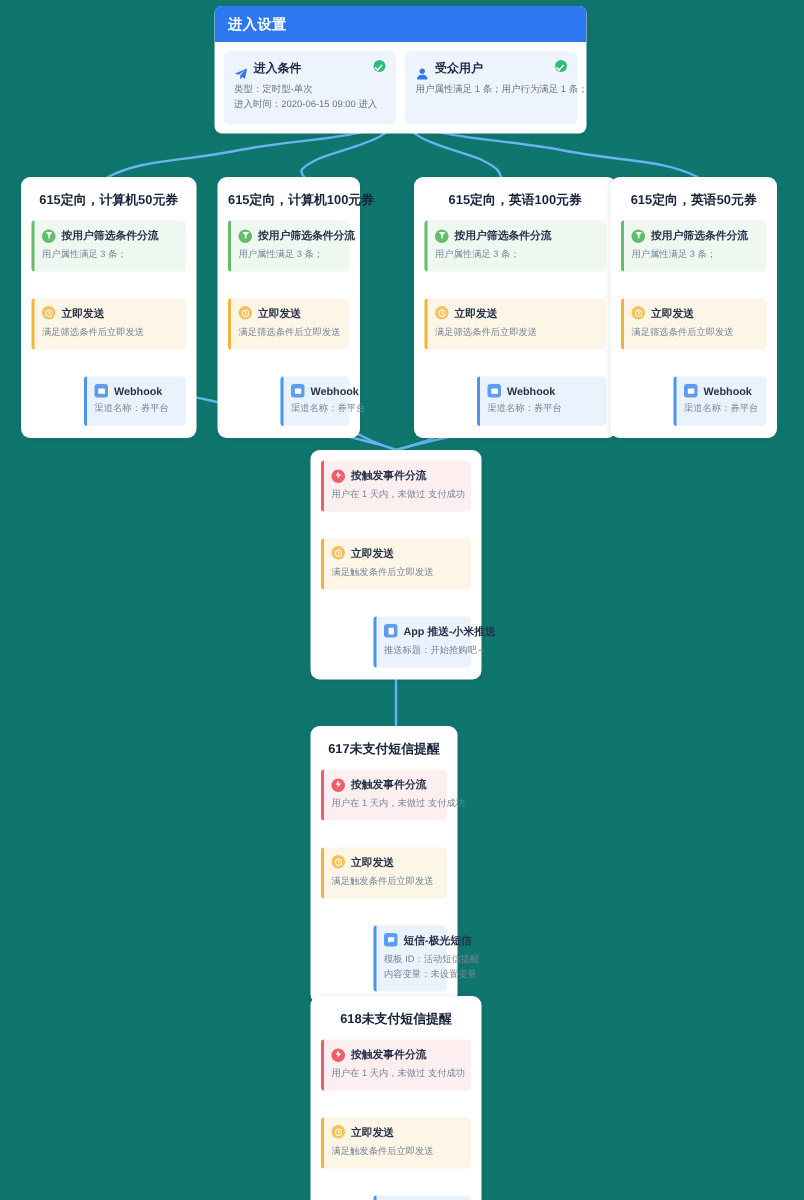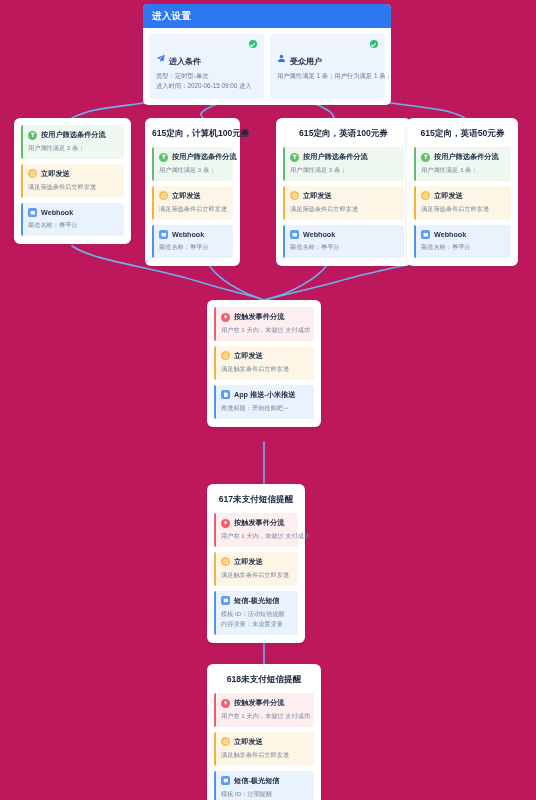--- a/index.html
+++ b/index.html
@@ -5,21 +5,21 @@
   * { box-sizing: border-box; margin: 0; padding: 0; }
   html, body {
     width: 536px; height: 800px;
     background: #eef0f3;
     font-family: "Liberation Sans", "DejaVu Sans", sans-serif;
     overflow: hidden;
   }
   #canvas {
     position: relative;
     width: 536px; height: 800px;
-    background: #be185d;
+    background: #0f766e;
   }
   #wires {
     position: absolute; inset: 0;
     width: 536px; height: 800px;
     pointer-events: none;
     z-index: 1;
   }
   .node { position: absolute; z-index: 2; }
 
   
@@ -52,21 +52,20 @@
     position: relative;
     min-width: 0;
   }
   .entry-title-row {
     display: flex; align-items: center; gap: 4px;
     margin-bottom: 4px;
   }
   .entry-title {
     font-size: 8px; font-weight: bold; color: #1d2940;
     white-space: nowrap;
-    margin-top: 16px;
   }
   .entry-line {
     font-size: 6.3px; color: #6a7689;
     line-height: 1.65;
     white-space: nowrap;
   }
   .check-dot {
     position: absolute; top: 6px; right: 7px;
     width: 8px; height: 8px; border-radius: 50%;
     background: #2bc07a;
@@ -99,24 +98,24 @@
     text-align: center;
     font-size: 8.6px;
     font-weight: bold;
     color: #16233b;
     padding: 3px 0 7px;
     white-space: nowrap;
   }
   .step {
     border-radius: 3px;
     padding: 5px 6px 6px 7px;
-    margin-bottom: 5px;
+    margin-bottom: 18px;
     position: relative;
   }
-  .step:last-child { margin-bottom: 0; }
+  .step:last-child { margin-bottom: 0; margin-left: 35px; }
   .step::before {
     content: "";
     position: absolute; left: 0; top: 0; bottom: 0;
     width: 2.4px;
     border-radius: 3px 0 0 3px;
   }
   .step-head {
     display: flex; align-items: center; gap: 4px;
     margin-bottom: 3px;
   }
@@ -209,20 +208,21 @@
           </span>
           <span class="entry-title">受众用户</span>
         </div>
         <div class="entry-line">用户属性满足 1 条；用户行为满足 1 条；</div>
       </div>
 
     </div>
   </div>
 
   <div class="node flow-card" id="branch-1">
+    <div class="flow-title">615定向，计算机50元券</div>
     <div class="step filter">
       <div class="step-head">
         <span class="badge">
             <svg viewBox="0 0 16 16" fill="#fff">
               <path d="M1.5 2h13l-5 6v5.5l-3 1.5V8z"></path>
             </svg>
           </span>
         <span class="step-title">按用户筛选条件分流</span>
       </div>
       <div class="step-sub">用户属性满足 3 条；</div>

